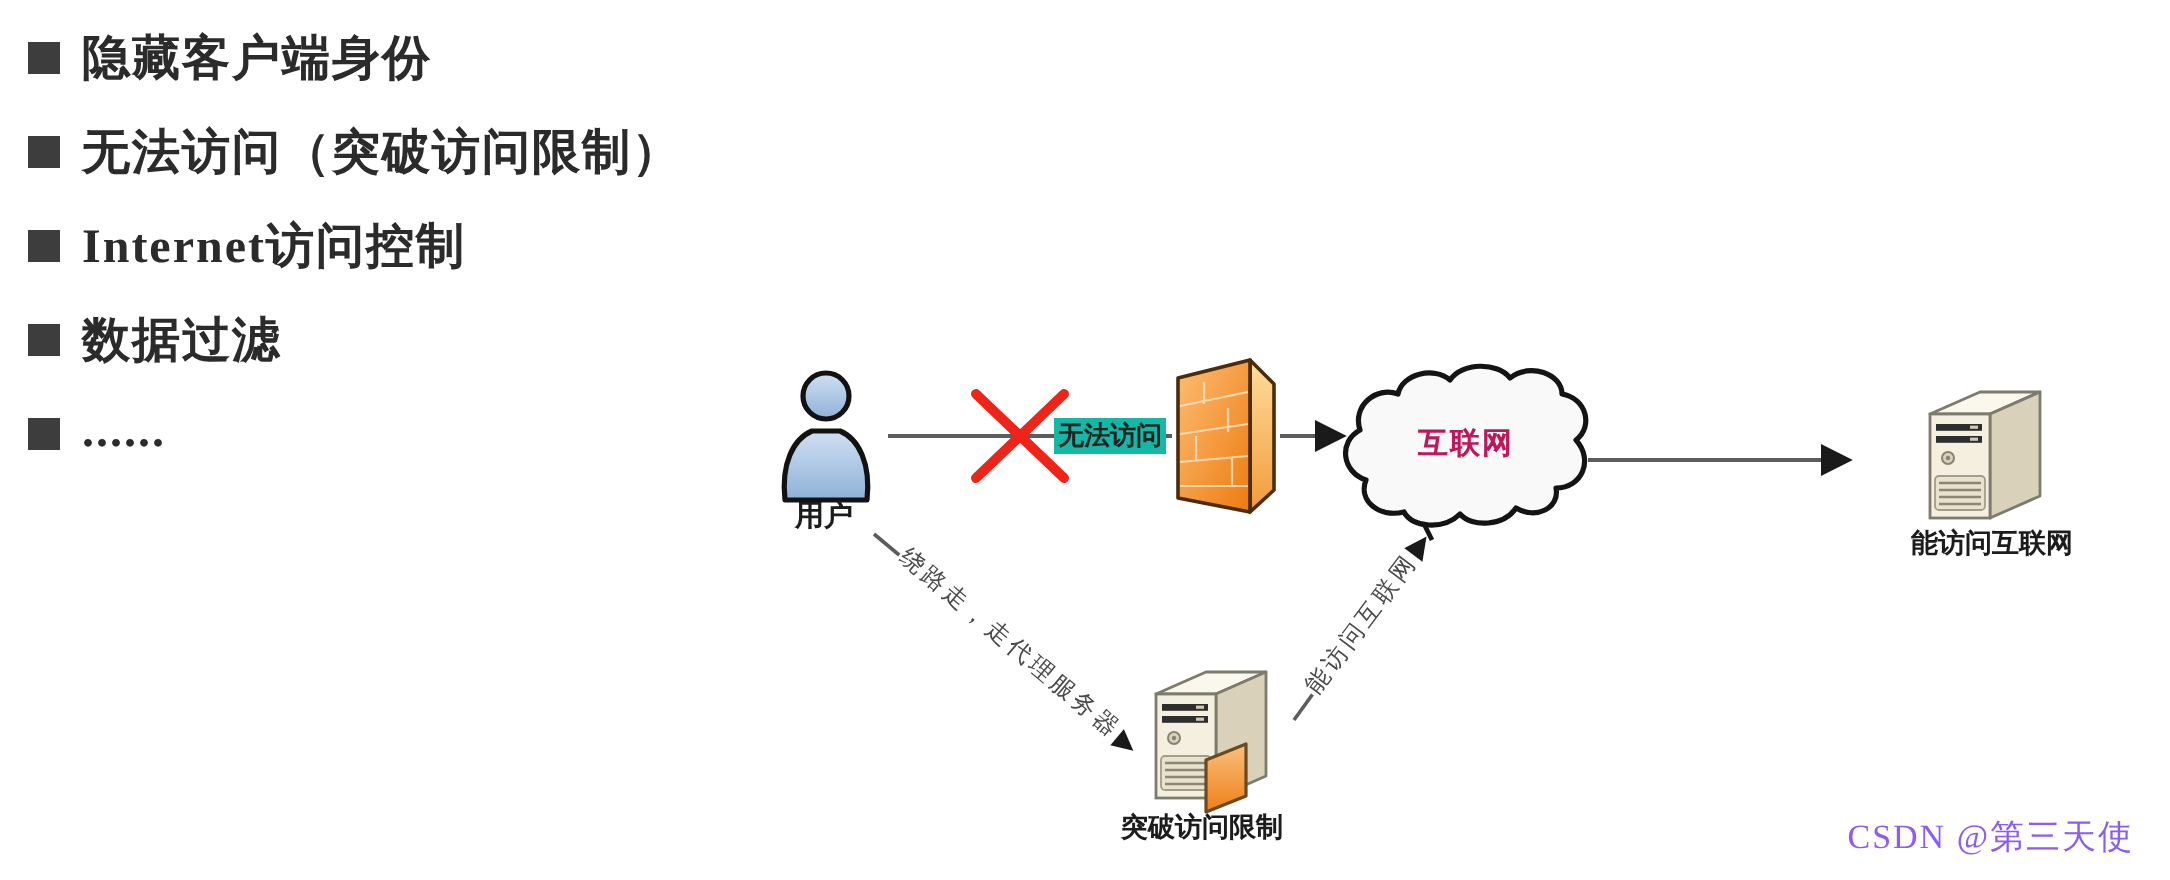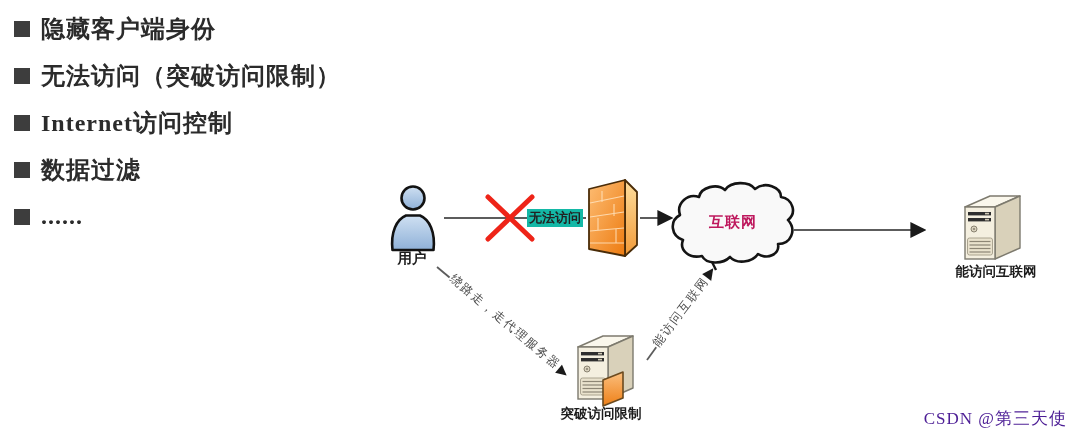--- a/index.html
+++ b/index.html
@@ -15,21 +15,21 @@
   
   .diagram{position:absolute;left:0;top:0;width:1085px;height:440px;}
   
   .lbl{position:absolute;transform:translate(-50%,-50%);white-space:nowrap;}
   .node-lbl{font-size:13.5px;font-weight:600;color:#1c1c1c;}
   .cloud-lbl{font-size:15px;font-weight:600;color:#be185d;letter-spacing:1px;}
   .edge-lbl{font-size:13px;font-weight:600;color:#222;background:#14b8a6;padding:0 2px;}
   .edge-lbl-rot{font-size:12px;color:#4a4a4a;background:#fff;padding:0 1px;letter-spacing:2px;}
   .rot-detour{transform:translate(-50%,-50%) rotate(40deg);}
   .rot-viaproxy{transform:translate(-50%,-50%) rotate(-53deg);}
-  .watermark{position:absolute;top:407px;right:18px;font-size:17px;color:#4c1d95;letter-spacing:1px;}
+  .watermark{position:absolute;top:407px;right:18px;font-size:17px;color:#8b5cf6;letter-spacing:1px;}
 </style>
 </head>
 <body>
 
 <div class="canvas">
 
   <ul class="bullets">
     <li>
       <span class="sq"></span>
       <span class="btxt">隐藏客户端身份</span>

